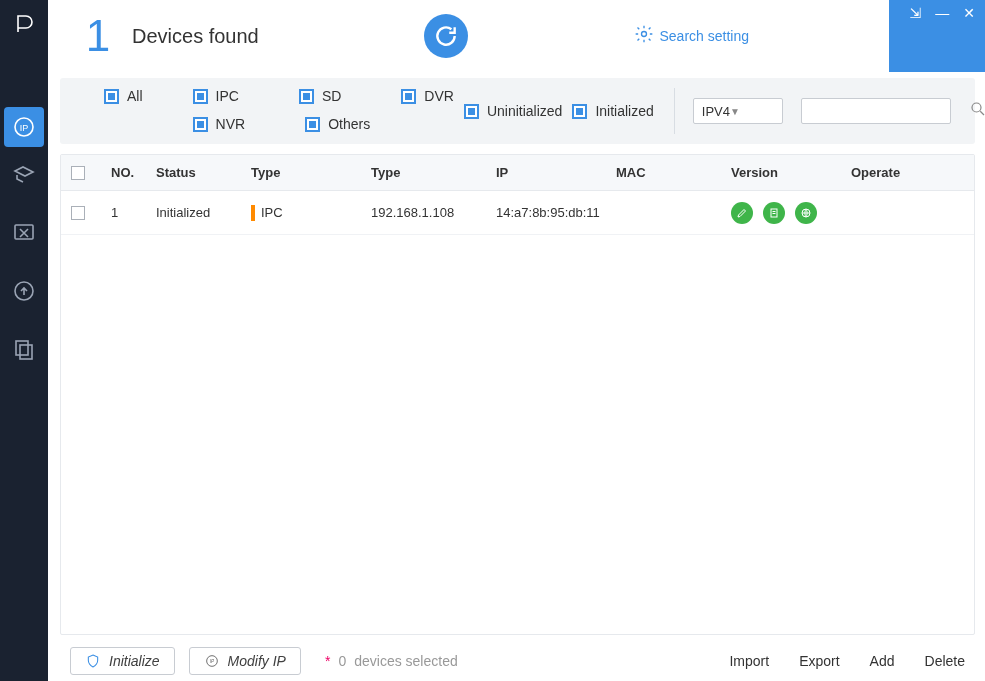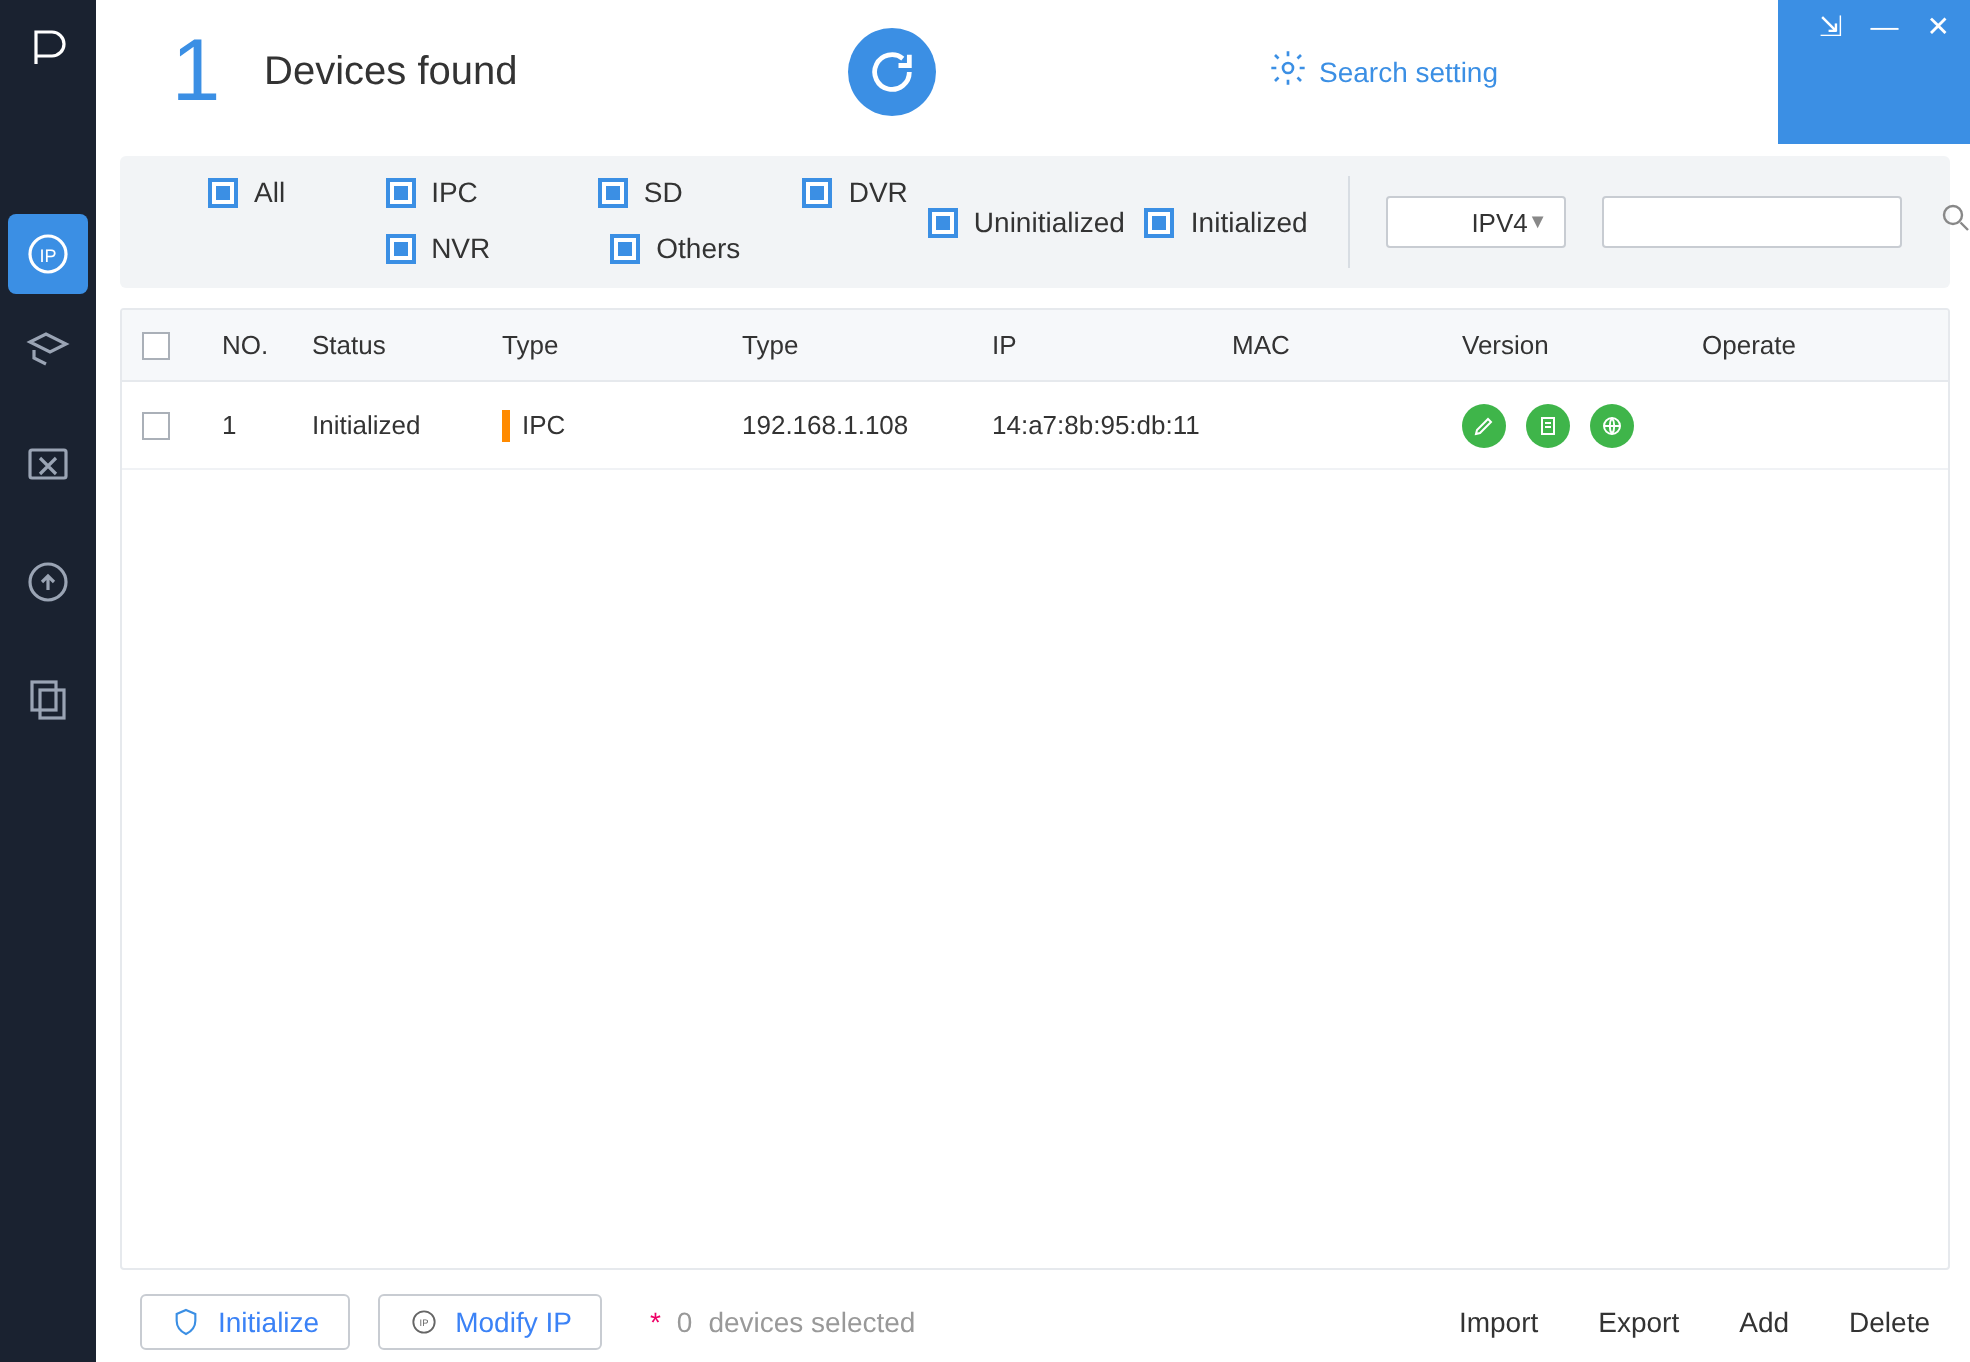--- a/index.html
+++ b/index.html
@@ -64,61 +64,61 @@
   }
   .chk.checked .box::after {
     content: ""; display: block; width: 7px; height: 7px; margin: 2px; background: #3b8fe4;
   }
   .filter-right {
     margin-left: auto; display: flex; align-items: center; gap: 18px; height: 100%;
   }
   .init-filter { display: flex; flex-direction: row; gap: 10px; padding-right: 20px; border-right: 1px solid #d8dde3; height: 46px; }
   .select {
     width: 90px; height: 26px; border: 1px solid #c8ccd2; background: #fff; border-radius: 2px;
-    display: flex; align-items: center; justify-content: flex-end; padding: 0 8px; font-size: 13px; color: #333; cursor: pointer;
+    display: flex; align-items: center; justify-content: flex-start; padding: 0 8px; font-size: 13px; color: #333; cursor: pointer;
   }
   .select .caret { color: #888; font-size: 10px; }
   .searchbox {
     width: 150px; height: 26px; border: 1px solid #c8ccd2; background: #fff; border-radius: 2px;
     padding: 0 6px; font-size: 13px;
   }
   .search-icon { color: #888; cursor: pointer; }
   .search-icon svg { width: 18px; height: 18px; stroke: #888; fill: none; stroke-width: 1.6; }
 
   
   .table {
     position: absolute; left: 60px; top: 154px; right: 10px; bottom: 46px;
     background: #fff; border: 1px solid #e6e9ed; border-radius: 2px; overflow: hidden;
   }
   .thead, .trow {
     display: grid;
     grid-template-columns: 40px 45px 95px 120px 125px 120px 115px 120px 1fr;
     align-items: center; padding: 0 10px;
   }
-  .thead { height: 36px; background: #f6f8fa; font-size: 13px; font-weight: normal; color: #333; border-bottom: 1px solid #e6e9ed; }
+  .thead { height: 36px; background: #f6f8fa; font-size: 13px; font-weight: bold; color: #333; border-bottom: 1px solid #e6e9ed; }
   .trow { height: 44px; font-size: 13px; color: #333; border-bottom: 1px solid #f0f2f5; }
   .cell-chk .box { width: 14px; height: 14px; border: 1px solid #aab0b8; background: #fff; cursor: pointer; }
   .type-cell { display: flex; align-items: center; gap: 6px; }
   .type-cell .bar { width: 4px; height: 16px; background: #ff8a00; }
   .model-cell { font-size: 12px; line-height: 1.2; }
   .operate-cell { display: flex; gap: 10px; justify-content: flex-start; }
   .op-btn {
     width: 22px; height: 22px; border-radius: 50%; background: #3fb54a;
     display: flex; align-items: center; justify-content: center; cursor: pointer; color: #fff;
   }
   .op-btn svg { width: 12px; height: 12px; stroke: #fff; fill: none; stroke-width: 2; }
 
   
   .footer {
     position: absolute; left: 60px; right: 10px; bottom: 0; height: 40px;
     display: flex; align-items: center; gap: 14px; padding: 0 10px; font-size: 14px;
   }
   .footer .btn {
     height: 28px; padding: 0 14px; border: 1px solid #c8ccd2; border-radius: 3px;
-    display: flex; align-items: center; gap: 8px; cursor: pointer; background: #fff; color: #3b82f6;
+    display: flex; align-items: center; gap: 8px; cursor: pointer; background: #fff; color: #404040; font-style: italic;
   }
   .footer .btn svg { width: 16px; height: 16px; }
   .footer .sel-info { display: flex; align-items: center; gap: 8px; color: #999; margin-left: 10px; }
   .footer .sel-info .star { color: #e06; }
   .footer .right { margin-left: auto; display: flex; gap: 24px; }
   .footer .link { display: flex; align-items: center; gap: 6px; cursor: pointer; color: #333; text-align: right; }
   .footer .link.add svg { stroke: #3fb54a; }
   .footer .link.delete svg { stroke: #d93a3a; }
   .footer .link.import svg, .footer .link.export svg { fill: #f0a030; stroke: #3b8fe4; }
 </style>

